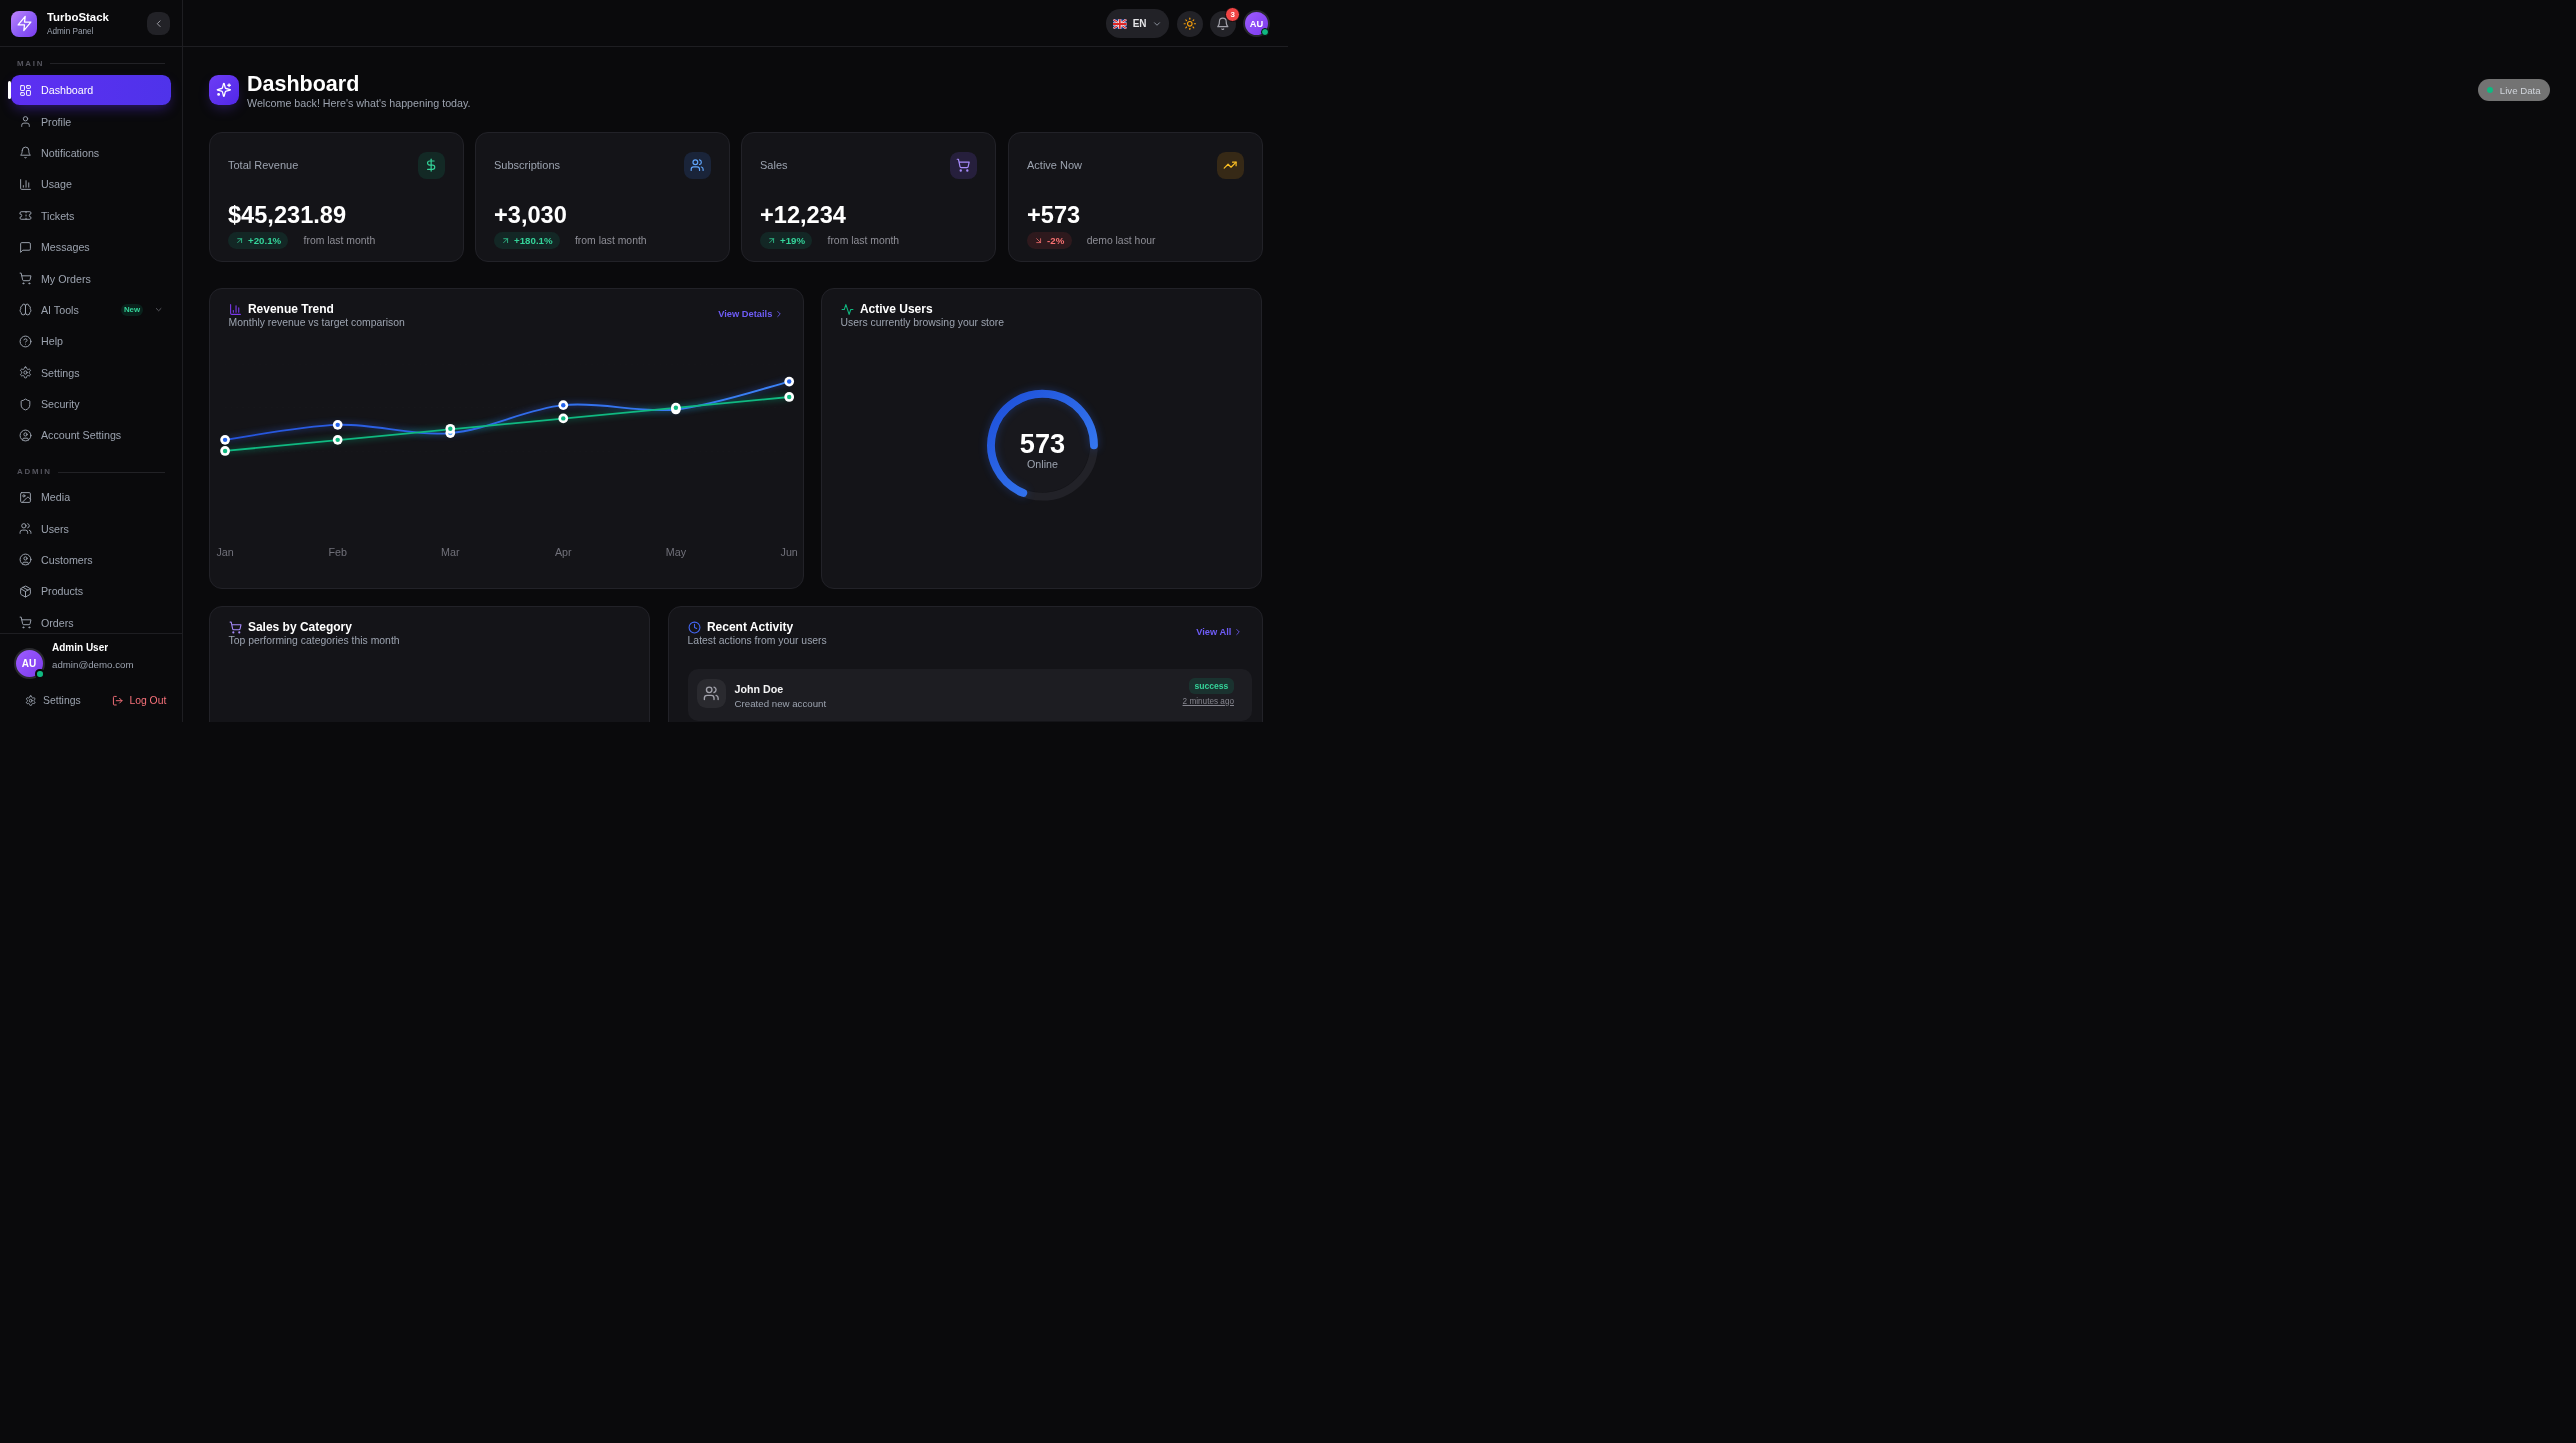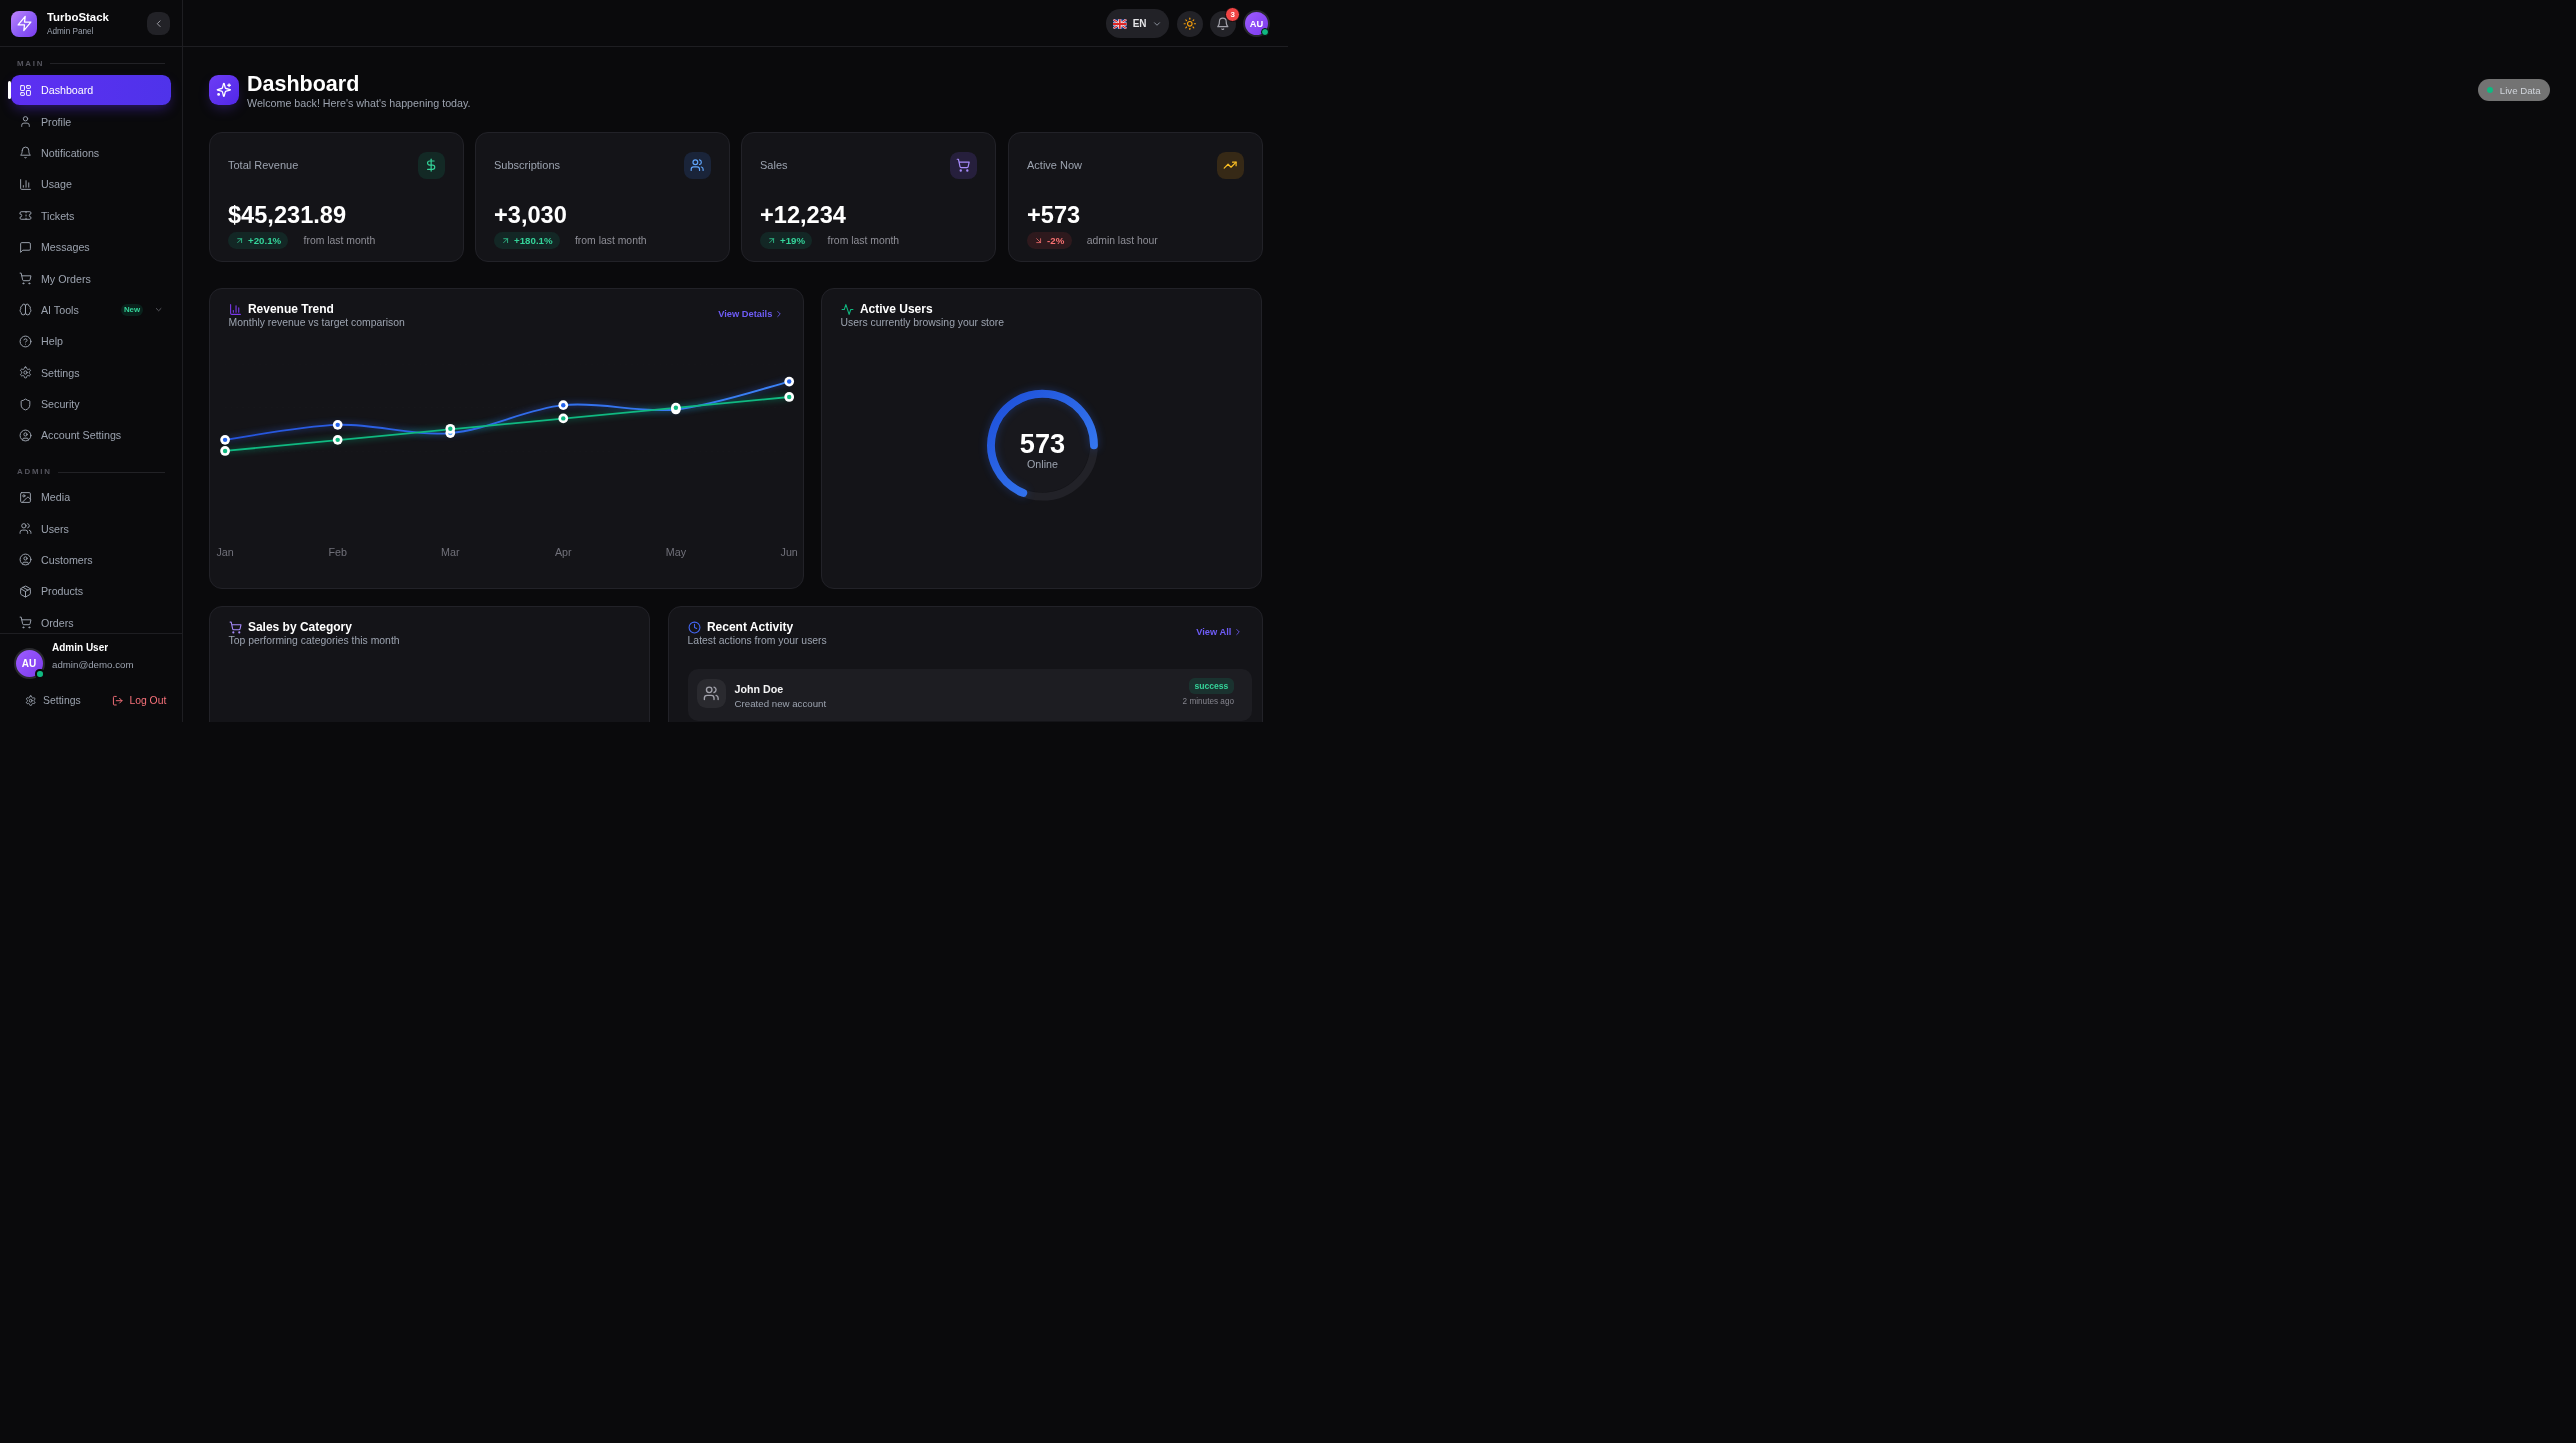--- a/index.html
+++ b/index.html
@@ -79,21 +79,21 @@
 .sec-title { position:absolute; left:19.3px; top:-0.7px; font-size:12px; font-weight:bold; color:#fff; line-height:14.3px; }
 .sec-sub { position:absolute; left:0px; top:13.6px; font-size:10.4px; color:#9ca3af; line-height:12px; }
 .sec-link { position:absolute; right:0; top:6.4px; font-size:9.3px; font-weight:bold; color:#6e5cf6; display:flex; align-items:center; gap:2.1px; }
 
 
 .act-item { position:absolute; left:18.6px; right:10px; top:62px; height:52px; background:#1d1d22; border-radius:10px; }
 .act-av { position:absolute; left:9.3px; top:10px; width:29px; height:29px; border-radius:9.3px; background:#2a2a2f; color:#a1a1aa; display:flex; align-items:center; justify-content:center; }
 .act-name { position:absolute; left:47px; top:14.3px; font-size:10.7px; font-weight:bold; color:#f4f4f5; line-height:13px; }
 .act-desc { position:absolute; left:47px; top:29px; font-size:9.7px; color:#9ca3af; line-height:11.4px; }
 .act-pill { position:absolute; right:18px; top:8.6px; background:rgba(16,185,129,.14); color:#34d399; font-size:8.6px; font-weight:bold; padding:3.2px 5.7px; border-radius:5.7px; }
-.act-time { position:absolute; right:18px; top:27.5px; font-size:8.2px; color:#85858e; }
+.act-time { position:absolute; right:18px; top:27.5px; font-size:8.2px; color:#85858e;text-decoration:underline; }
 </style>
 </head>
 <body>
 <div id="app">
 
   <div id="sidebar">
     <div class="side-head">
       <div class="logo">
           <svg class="ic" width="17" height="17" viewBox="0 0 24 24" style="stroke-width:1.8;">
             <path d="M13 2 3 14h9l-1 8 10-12h-9l1-8z"></path>
@@ -385,21 +385,21 @@
           <path d="m22 7-8.5 8.5-5-5L2 17"></path>
           <path d="M16 7h6v6"></path>
         </svg>
       </div>
     <div class="v">+573</div>
     <div class="row">
       <div class="pill down"><svg class="ic" width="9.3" height="9.3" viewBox="0 0 24 24">
             <path d="m7 7 10 10"></path>
             <path d="M17 7v10H7"></path>
           </svg>-2%</div>
-      <div class="from">admin last hour</div>
+      <div class="from">demo last hour</div>
     </div>
   </div>
 
   <div class="card" style="left:209px; top:288px; width:595px; height:301px;">
     <div class="sec-head">
       <svg class="ic sec-ic" style="color:#7c3aed;" viewBox="0 0 24 24">
           <path d="M3 3v16a2 2 0 0 0 2 2h16"></path>
           <path d="M18 17V9"></path>
           <path d="M13 17V5"></path>
           <path d="M8 17v-3"></path>

